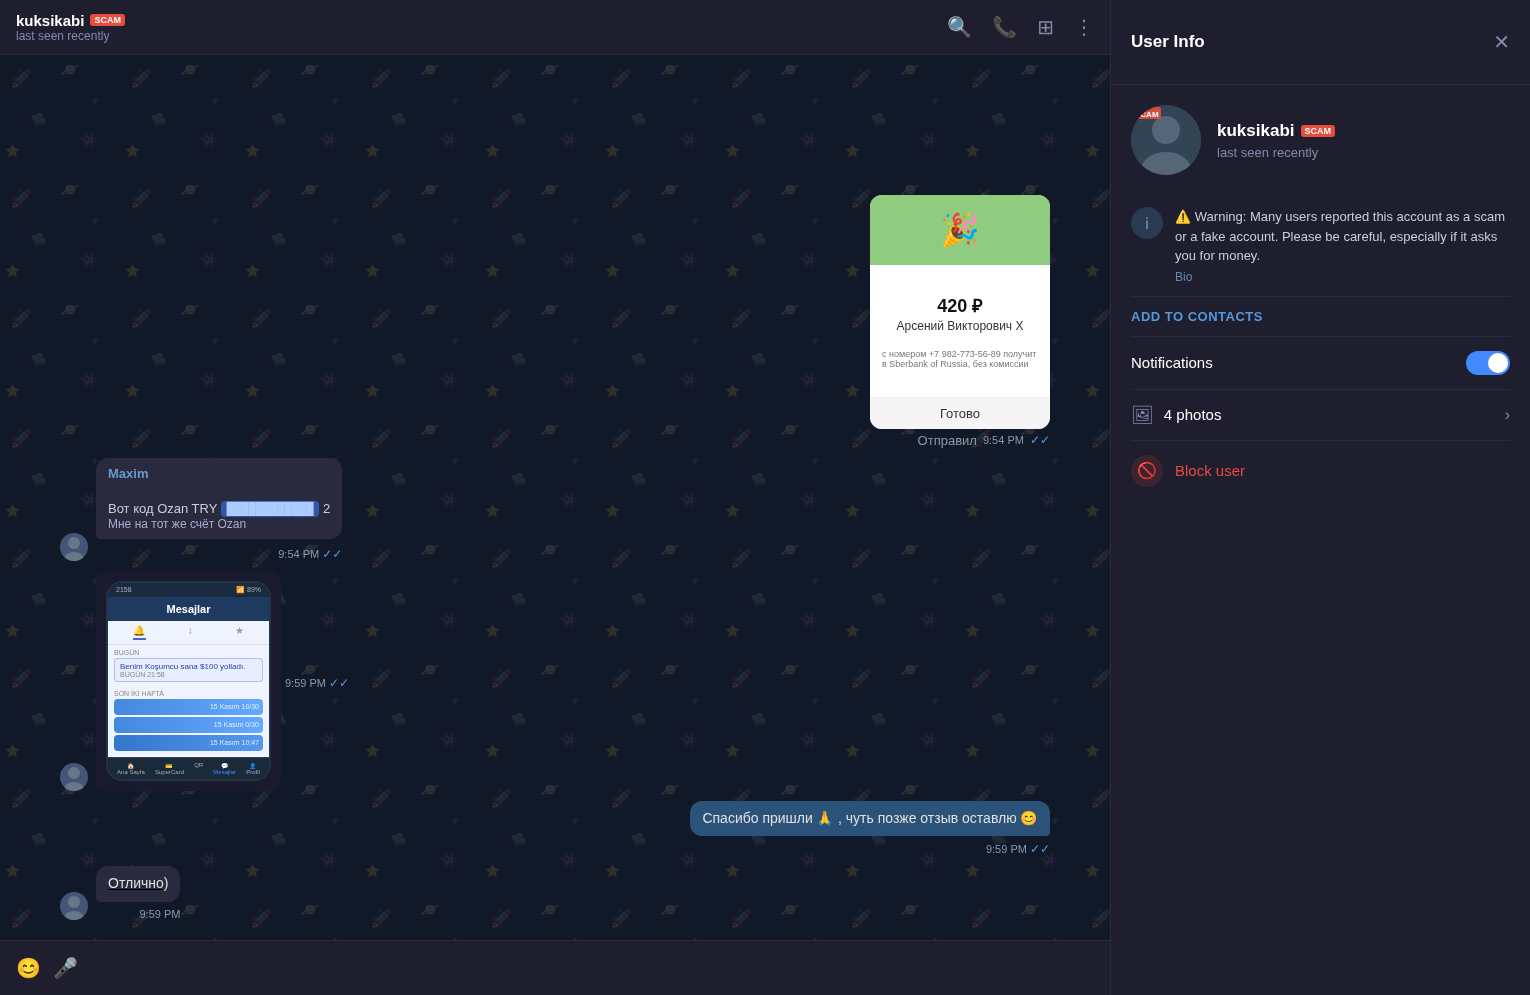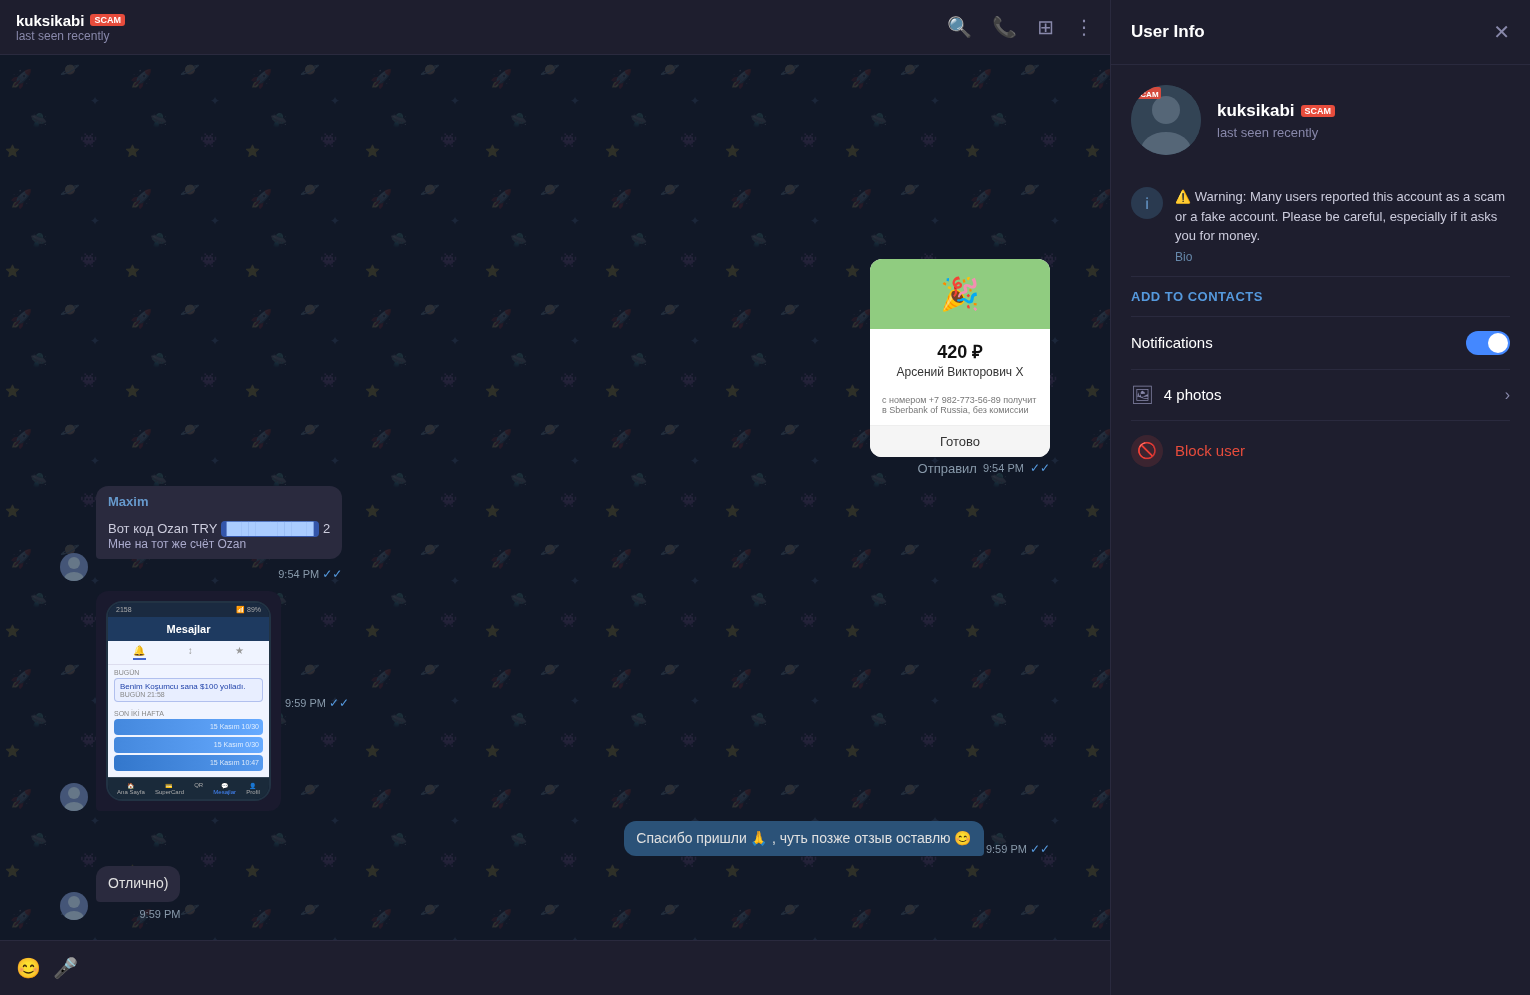--- a/index.html
+++ b/index.html
@@ -25,49 +25,49 @@
 
     
     .msg-row { display: flex; align-items: flex-end; gap: 8px; }
     .msg-row.sent { justify-content: flex-end; }
     .msg-row.received { justify-content: flex-start; }
 
     .avatar-small { width: 28px; height: 28px; border-radius: 50%; background: #445566; flex-shrink: 0; display: flex; align-items: center; justify-content: center; font-size: 10px; color: #fff; overflow: hidden; }
 
     .msg-bubble { max-width: 420px; border-radius: 12px; padding: 8px 12px; position: relative; }
     .msg-bubble.sent { background: #2b5278; border-bottom-right-radius: 4px; }
-    .msg-bubble.received { background: #2a2a3e; border-bottom-left-radius: 4px; }
+    .msg-bubble.received { background: #2a2a3e; border-bottom-left-radius: 4px; text-decoration: underline; }
     .msg-text { font-size: 14px; color: #e0e0e0; line-height: 1.4; }
     .msg-time { font-size: 11px; color: #8899aa; text-align: right; margin-top: 4px; display: flex; align-items: center; justify-content: flex-end; gap: 3px; }
     .check-icon { color: #5599dd; font-size: 12px; }
 
     
     .payment-card { background: #fff; border-radius: 12px; overflow: hidden; width: 180px; }
     .payment-card-top { background: #90cc80; height: 70px; display: flex; align-items: center; justify-content: center; }
-    .payment-card-body { padding: 10px 12px; }
+    .payment-card-body { padding: 28px 12px; }
     .payment-amount { font-size: 18px; font-weight: 700; color: #111; text-align: center; }
     .payment-name { font-size: 12px; color: #333; text-align: center; margin-top: 2px; }
     .payment-sub { font-size: 9px; color: #777; text-align: left; margin-top: 16px; }
     .payment-btn { background: #f5f5f5; border-top: 1px solid #eee; padding: 8px; text-align: center; font-size: 13px; color: #333; }
 
     
     .forwarded-bubble { background: #2a2a3e; border-radius: 12px; padding: 8px 12px; max-width: 380px; border-bottom-left-radius: 4px; }
-    .fwd-sender { font-size: 13px; font-weight: 600; color: #6699cc; margin-bottom: 12px; }
+    .fwd-sender { font-size: 13px; font-weight: 600; color: #6699cc; margin-bottom: 20px; }
     .fwd-text { font-size: 13px; color: #ccccdd; }
     .fwd-highlight { background: #4455aa; padding: 1px 4px; border-radius: 3px; font-family: monospace; font-size: 12px; }
     .fwd-sub { font-size: 12px; color: #aaaacc; }
 
     
     .chat-input-bar { height: 55px; background: #1e1e2e; display: flex; align-items: center; padding: 0 16px; gap: 12px; border-top: 1px solid #2a2a3e; }
     .input-field { flex: 1; background: #2a2a3e; border-radius: 20px; padding: 8px 16px; font-size: 14px; color: #ccc; border: none; outline: none; }
     .bottom-icon { color: #8888aa; font-size: 20px; cursor: pointer; }
 
     
     .right-panel { width: 420px; background: #1e1e2e; border-left: 1px solid #2a2a3e; display: flex; flex-direction: column; }
-    .right-panel-header { display: flex; align-items: center; justify-content: space-between; padding: 20px 20px; border-bottom: 1px solid #2a2a3e; }
+    .right-panel-header { display: flex; align-items: center; justify-content: space-between; padding: 30px 20px; border-bottom: 1px solid #2a2a3e; }
     .right-panel-title { font-size: 17px; font-weight: 600; color: #fff; }
     .close-btn { color: #8888aa; font-size: 20px; cursor: pointer; }
 
     
     .user-info-section { padding: 20px; }
     .user-info-top { display: flex; align-items: center; gap: 16px; margin-bottom: 20px; }
     .user-avatar-large { width: 70px; height: 70px; border-radius: 50%; background: #334455; flex-shrink: 0; overflow: hidden; display: flex; align-items: center; justify-content: center; }
     .user-details { display: flex; flex-direction: column; gap: 4px; }
     .user-name { font-size: 17px; font-weight: 600; color: #fff; display: flex; align-items: center; gap: 6px; }
     .user-status { font-size: 13px; color: #8888aa; }
@@ -255,21 +255,21 @@
             </div>
           </div>
           <div class="msg-time">
             <span>9:59 PM</span>
             <span class="check-icon">✓✓</span>
           </div>
         </div>
       </div>
 
       <div class="msg-row sent">
-        <div style="display:flex;flex-direction:row;align-items:flex-end;gap:2px;">
+        <div style="display:flex;flex-direction:column;align-items:flex-end;gap:2px;">
           <div class="msg-bubble sent">
             <div class="msg-text">Спасибо пришли 🙏 , чуть позже отзыв оставлю 😊</div>
           </div>
           <div class="msg-time">
             <span>9:59 PM</span>
             <span class="check-icon">✓✓</span>
           </div>
         </div>
       </div>
 

